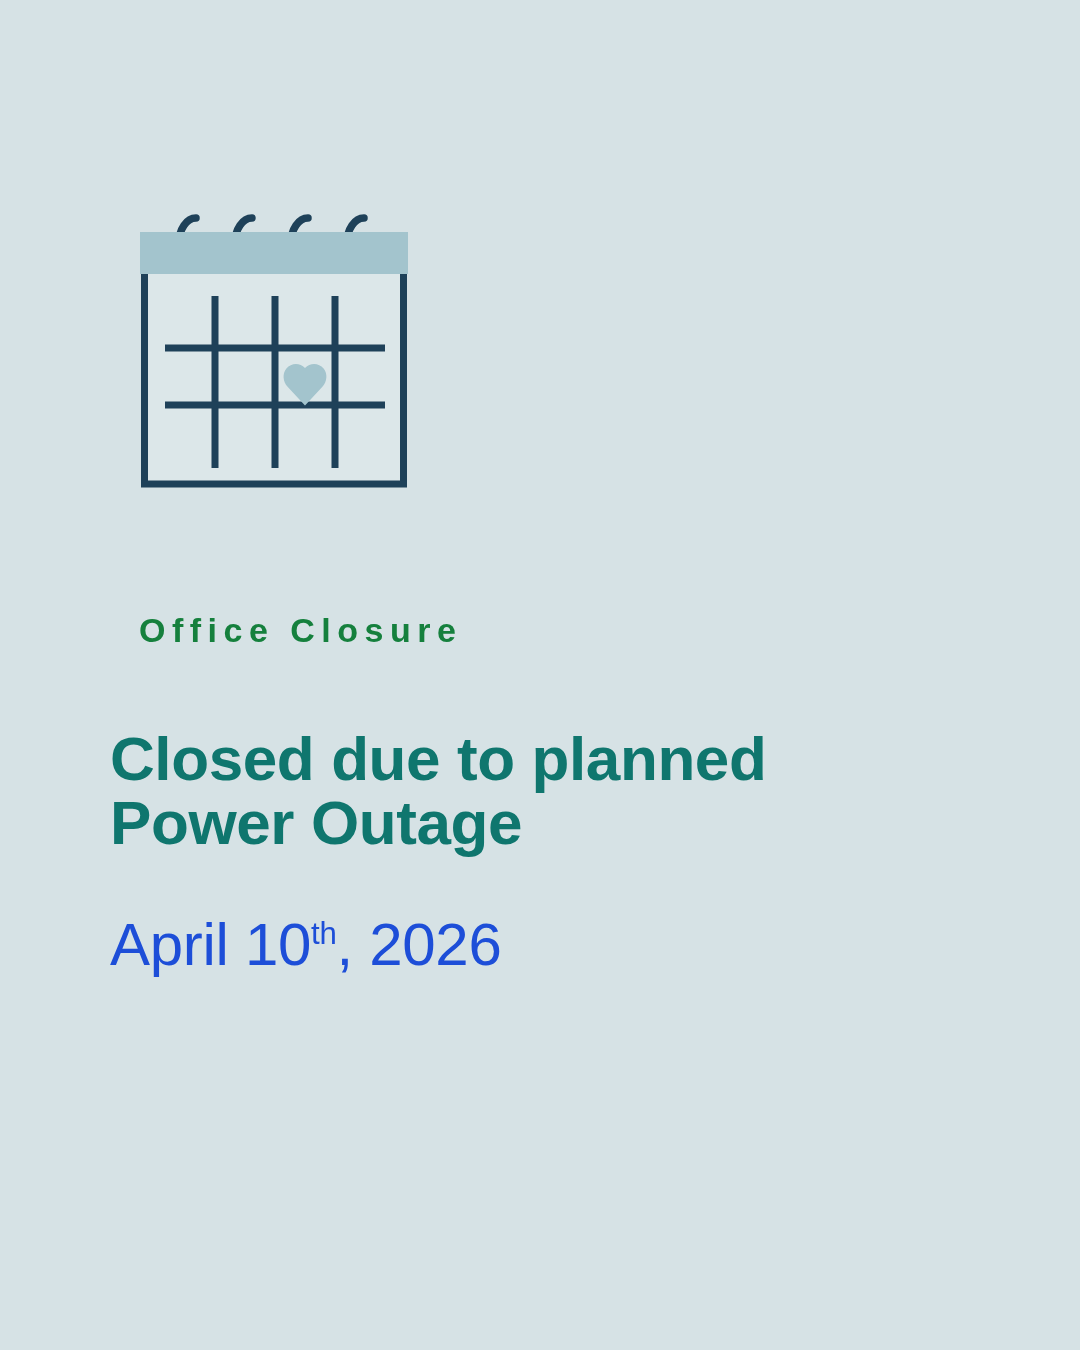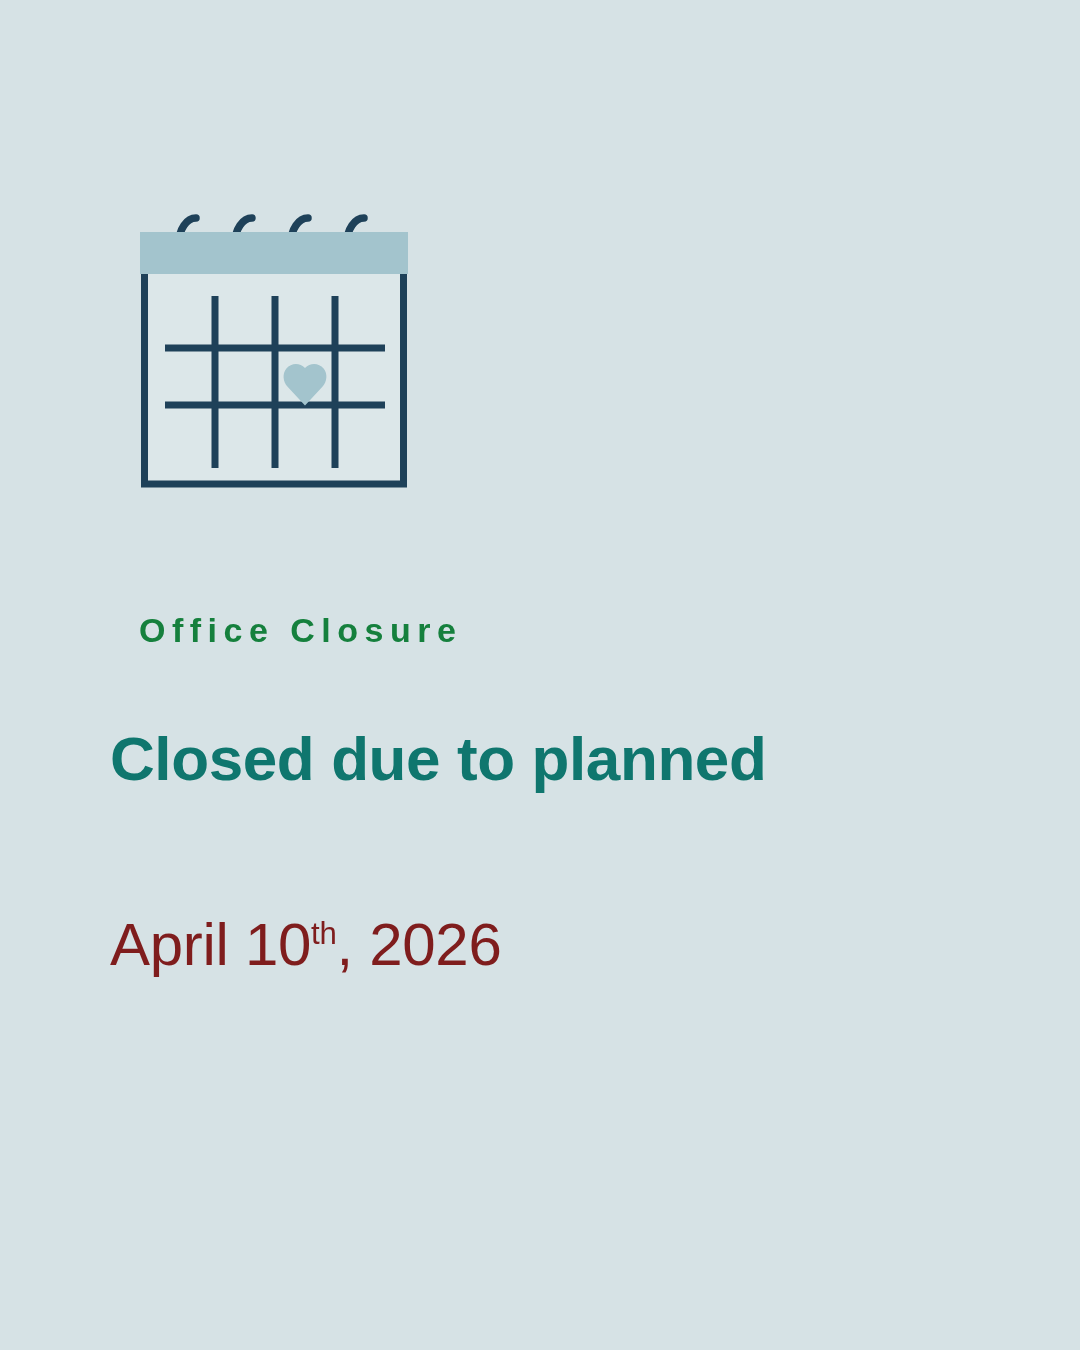--- a/index.html
+++ b/index.html
@@ -57,21 +57,21 @@
     line-height:1.03;
     letter-spacing:-0.4px;
     white-space:nowrap;
   }
   .headline .hl-line { display:block; }
 
   .dateline {
     position:absolute;
     left:110px;
     top:913px;
-    color:#7f1d1d;
+    color:#1d4ed8;
     font-size:60px;
     font-weight:normal;
     line-height:1.08;
     letter-spacing:-0.3px;
     white-space:nowrap;
   }
   .dateline .ordinal {
     font-size:0.52em;
     vertical-align:super;
     line-height:1;
@@ -117,17 +117,18 @@
                l 17.4 -18.6
                c 4.8 -5.2 5.4 -13 1.2 -18.2
                c -4.8 -6 -13.4 -6.2 -18.6 -0.6 z" fill="#a3c4cd"></path>
     </svg>
   </div>
 
   <div class="eyebrow">Office Closure</div>
 
   <h1 class="headline">
     <span class="hl-line">Closed due to planned</span>
+    <span class="hl-line">Power Outage</span>
   </h1>
 
   <div class="dateline"><span>April</span><span> </span><span>10</span><sup class="ordinal">th</sup><span>, </span><span>2026</span></div>
 
 </div>
 
 </body></html>

